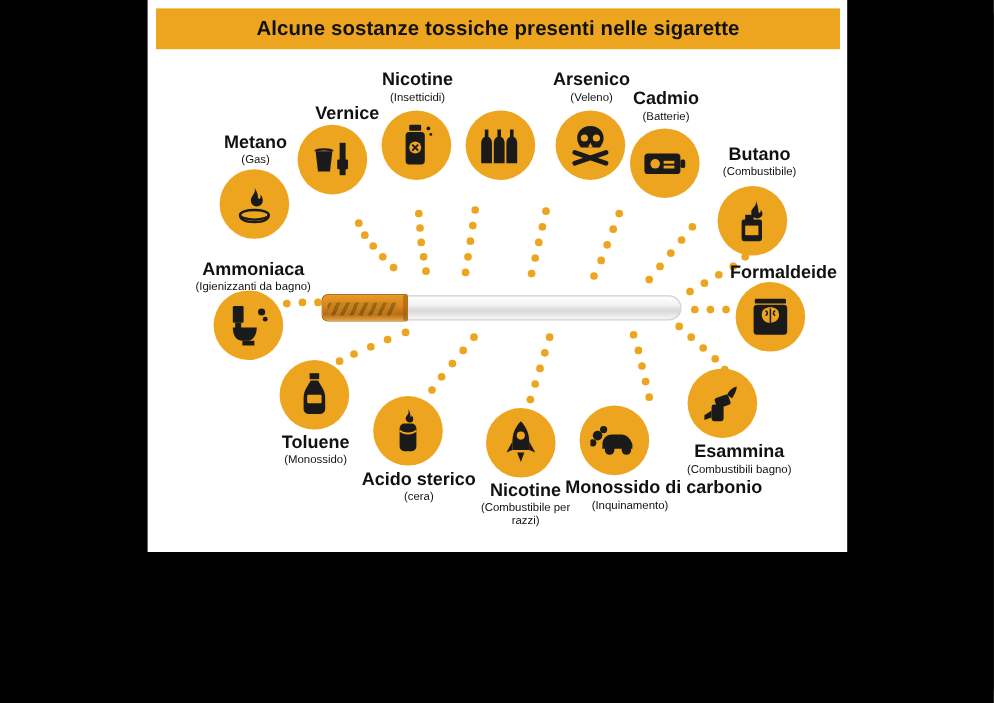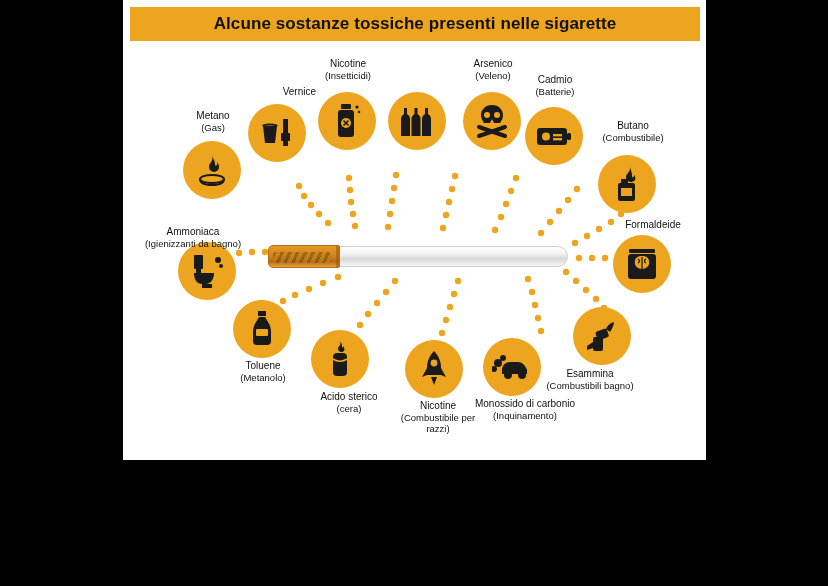--- a/index.html
+++ b/index.html
@@ -112,22 +112,22 @@
   
   .label {
     position: absolute;
     text-align: center;
     line-height: 1.18;
     color: #111111;
     font-family: "Liberation Sans", sans-serif;
   }
   .label .l1 {
     display: block;
-    font-size: 10px;
-    font-weight: normal;
+    font-size: 15px;
+    font-weight: bold;
     white-space: nowrap;
   }
   .label .l2 {
     display: block;
     font-size: 9.5px;
     font-weight: normal;
     white-space: nowrap;
   }
   .label.wrap .l2 { white-space: normal; }
   
@@ -344,21 +344,21 @@
     </div>
 
     <div class="bubble" style="left:450px; top:307px; width:58px; height:58px;">
       <svg width="36" height="36" viewBox="0 0 36 36">
         <path d="M30 4c-4 1-7 4-8 7l4 3c2-3 4-7 4-10z" fill="#1a1a1a"></path>
         <rect x="12" y="12" width="12" height="9" rx="2" transform="rotate(-20 18 16)" fill="#1a1a1a"></rect>
         <rect x="9" y="19" width="10" height="14" rx="2" fill="#1a1a1a"></rect>
         <path d="M9 24l-6 4v4l6-2z" fill="#1a1a1a"></path>
       </svg>
     </div>
-    <div class="label wrap" style="left:407px; top:368px; width:120px;">
+    <div class="label wrap" style="left:433px; top:368px; width:120px;">
       <span class="l1">Esammina</span>
       <span class="l2">(Combustibili bagno)</span>
     </div>
 
     <div class="bubble" style="left:360px; top:338px; width:58px; height:58px;">
       <svg width="40" height="30" viewBox="0 0 40 30">
         <path d="M10 18c0-4 3-8 8-8h8c4 0 7 3 9 8v4H10z" fill="#1a1a1a"></path>
         <circle cx="16" cy="23" r="4" fill="#1a1a1a"></circle>
         <circle cx="30" cy="23" r="4" fill="#1a1a1a"></circle>
         <circle cx="6" cy="11" r="4" fill="#1a1a1a"></circle>
@@ -398,32 +398,32 @@
 
     <div class="bubble" style="left:110px; top:300px; width:58px; height:58px;">
       <svg width="28" height="38" viewBox="0 0 28 38">
         <rect x="10" y="1" width="8" height="5" fill="#1a1a1a"></rect>
         <path d="M11 7h6l3 5c2 3 3 6 3 10v9a4 4 0 0 1-4 4H9a4 4 0 0 1-4-4v-9c0-4 1-7 3-10z" fill="#1a1a1a"></path>
         <rect x="8" y="19" width="12" height="7" rx="1" fill="#eda51f"></rect>
       </svg>
     </div>
     <div class="label wrap" style="left:98px; top:360px; width:84px;">
       <span class="l1">Toluene</span>
-      <span class="l2">(Metanolo)</span>
+      <span class="l2">(Monossido)</span>
     </div>
 
     <div class="bubble" style="left:55px; top:242px; width:58px; height:58px;">
       <svg width="34" height="36" viewBox="0 0 34 36">
         <rect x="4" y="2" width="9" height="14" rx="1" fill="#1a1a1a"></rect>
         <rect x="6" y="16" width="5" height="6" fill="#1a1a1a"></rect>
         <path d="M4 20h20c0 7-4 11-8 11H12c-5 0-8-4-8-11z" fill="#1a1a1a"></path>
         <path d="M12 31v4h10v-4" fill="#1a1a1a"></path>
         <circle cx="28" cy="7" r="3" fill="#1a1a1a"></circle>
         <circle cx="31" cy="13" r="2" fill="#1a1a1a"></circle>
       </svg>
     </div>
-    <div class="label wrap" style="left:0; top:216px; width:140px;margin-top:10px;">
+    <div class="label wrap" style="left:18px; top:216px; width:140px;">
       <span class="l1">Ammoniaca</span>
       <span class="l2">(Igienizzanti da bagno)</span>
     </div>
 
   </div>
 </div>
 
 </body></html>

